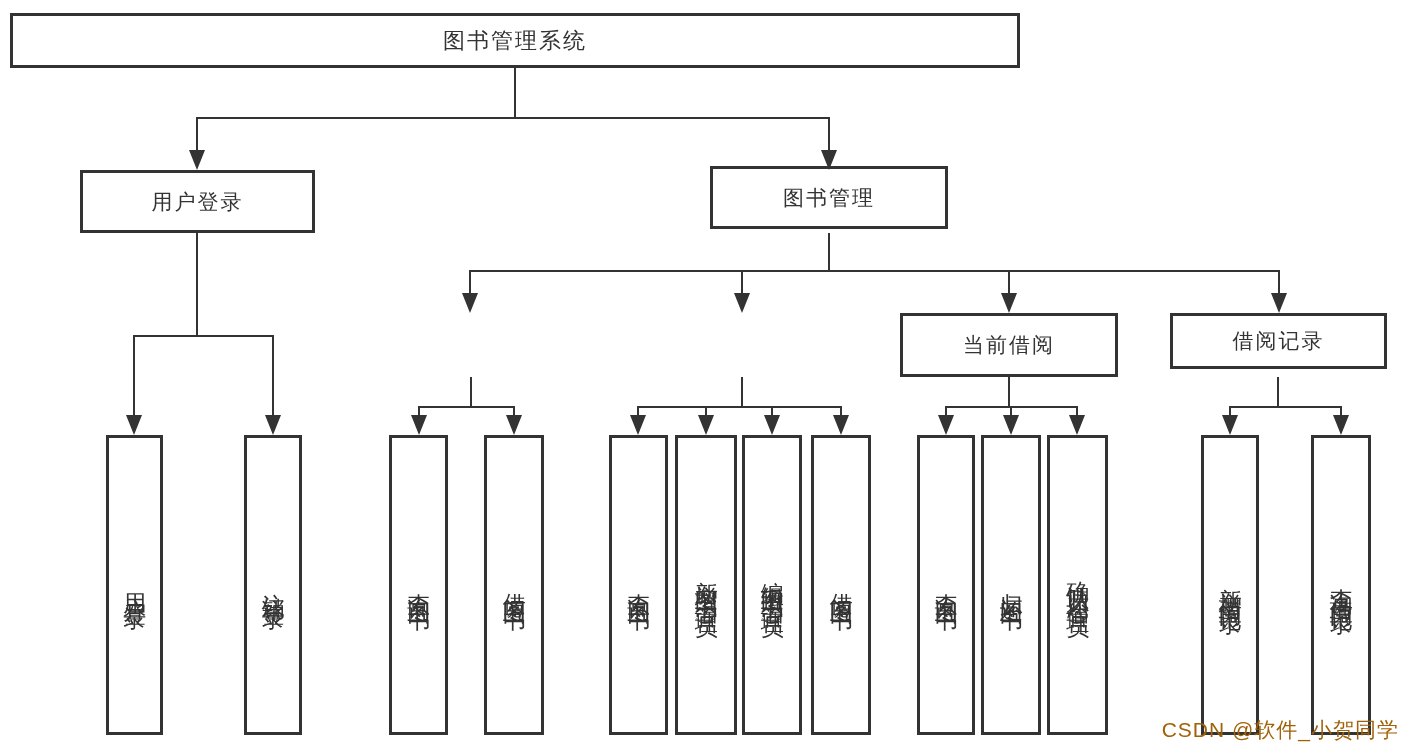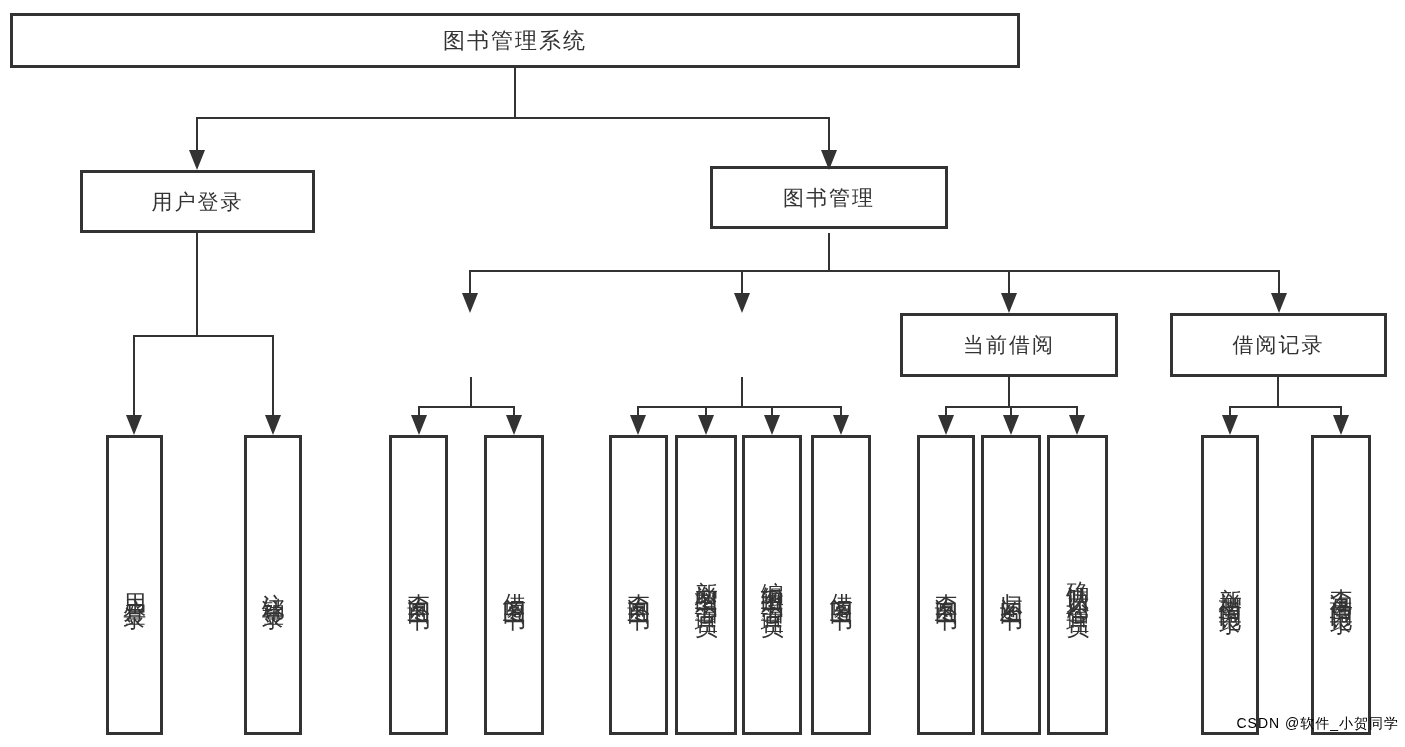--- a/index.html
+++ b/index.html
@@ -40,23 +40,23 @@
   .arrowhead{
     position:absolute;
     width:0;height:0;
     border-left:8px solid transparent;
     border-right:8px solid transparent;
     border-top:20px solid #333333;
     z-index:3;
   }
   .watermark{
     position:absolute;
-    right:6px;bottom:14px;
-    font-size:14px;
-    color:#000000;
+    right:6px;bottom:3px;
+    font-size:21px;
+    color:#a16207;
     letter-spacing:1px;
     z-index:5;
     white-space:nowrap;
   }
 </style>
 </head>
 <body>
 
 <div id="canvas">
 
@@ -126,21 +126,21 @@
   <div class="box" style="left:80px;top:170px;width:235px;height:63px">
     <span class="hlabel">用户登录</span>
   </div>
   <div class="box" style="left:710px;top:166px;width:238px;height:63px">
     <span class="hlabel">图书管理</span>
   </div>
 
   <div class="box" style="left:900px;top:313px;width:218px;height:64px">
     <span class="hlabel">当前借阅</span>
   </div>
-  <div class="box" style="left:1170px;top:313px;width:217px;height:64px">
+  <div class="box" style="left:1170px;top:313px;width:217px;height:56px">
     <span class="hlabel">借阅记录</span>
   </div>
 
   <div class="box" style="left:106px;top:435px;width:57px;height:300px">
     <span class="vlabel">用户登录</span>
   </div>
   <div class="box" style="left:244px;top:435px;width:58px;height:300px">
     <span class="vlabel">注销登录</span>
   </div>
   <div class="box" style="left:389px;top:435px;width:59px;height:300px">

